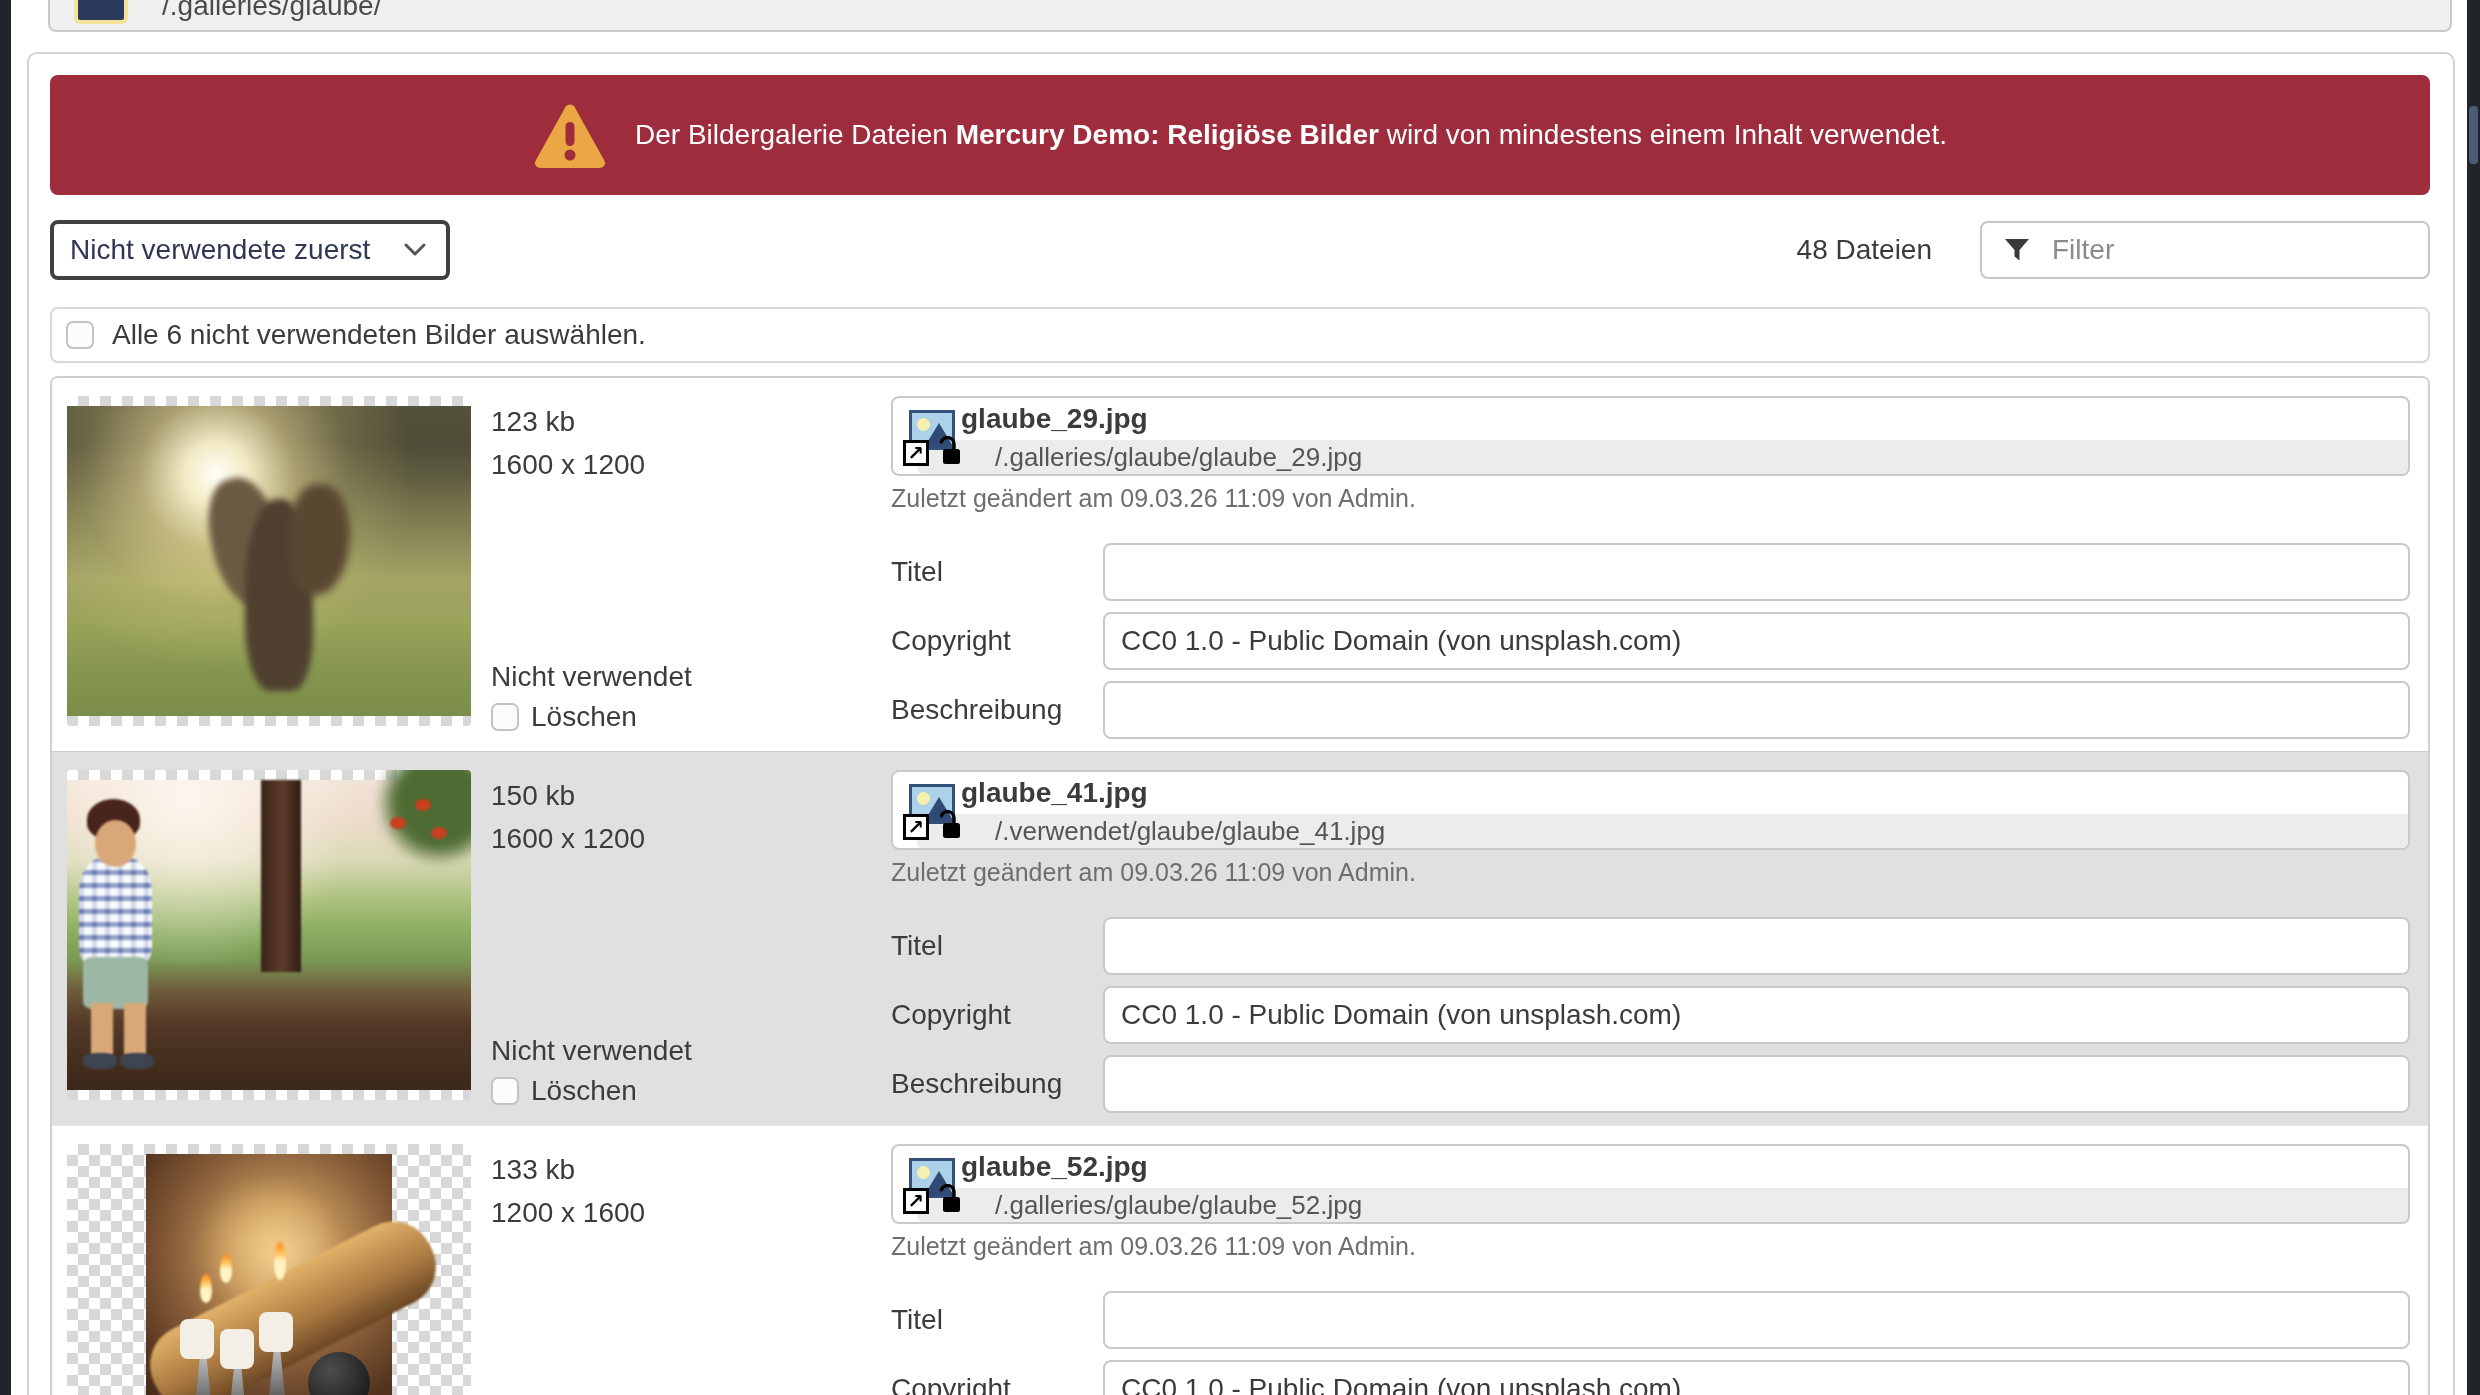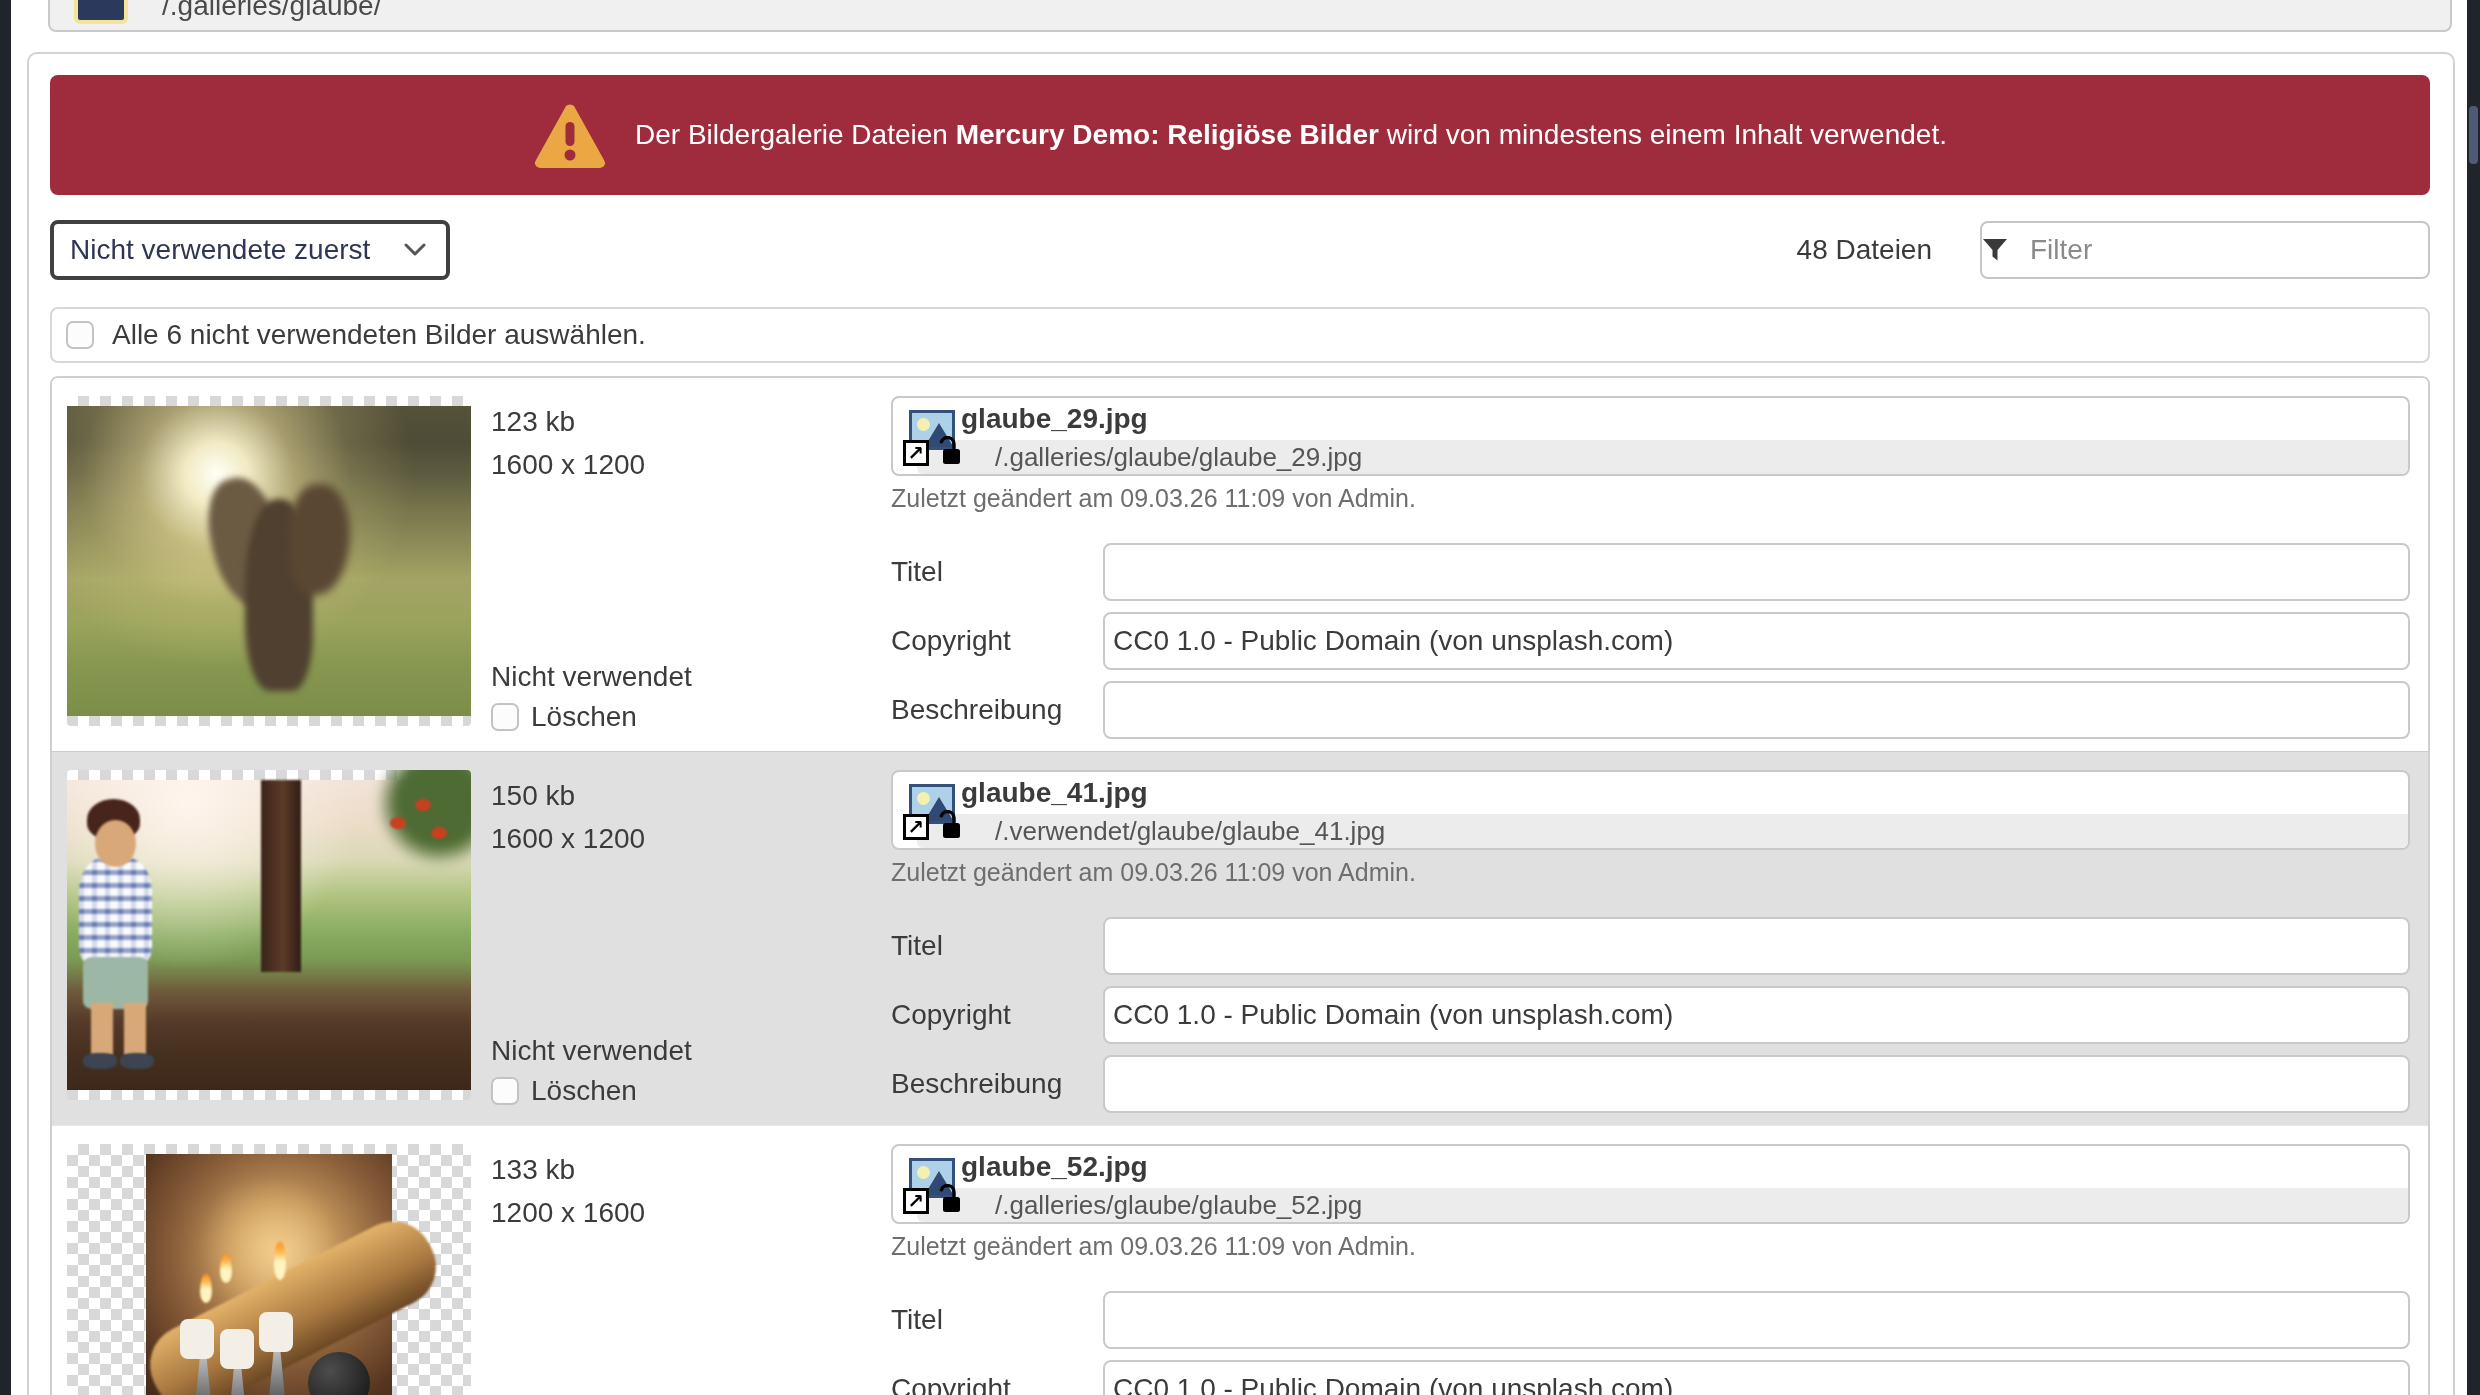--- a/index.html
+++ b/index.html
@@ -43,21 +43,21 @@
   .toolbar { margin-top:25px; height:60px; display:flex; align-items:center; }
   .sort-select {
     width:400px; height:60px; background:#fff; border:4px solid #404040; border-radius:8px;
     display:flex; align-items:center; justify-content:space-between; padding:0 20px 0 16px;
     color:#2f3554; cursor:pointer;
   }
   .toolbar-spacer { flex:1; }
   .file-count { margin-right:48px; color:#3a3a3a; }
   .filter-box {
     width:450px; height:58px; border:2px solid #c6c6c6; border-radius:8px;
-    display:flex; align-items:center; gap:22px; background:#fff;
+    display:flex; align-items:center; gap:22px; padding-left:22px; background:#fff;
   }
   .filter-label { color:#8a8a8a; }
 
   
   .select-all {
     margin-top:27px; height:56px; border:2px solid #d8d8d8; border-radius:8px;
     display:flex; align-items:center; gap:18px; padding-left:14px; background:#fff;
   }
   .cb { width:28px; height:28px; border:2px solid #c3c3c3; border-radius:7px; background:#fcfcfc; flex:none; cursor:pointer; }
 
@@ -142,21 +142,21 @@
   .fi-arrow { position:absolute; left:0; top:30px; width:26px; height:26px; background:#fff; border:3px solid #000;
     display:flex; align-items:center; justify-content:center; font-size:20px; font-weight:700; color:#000;
     font-family:"DejaVu Sans", sans-serif; line-height:1; }
   .fi-lock { position:absolute; left:32px; top:26px; width:26px; height:30px; }
   .modified { margin-top:8px; font-size:25px; color:#6e6e6e; }
   .form { margin-top:30px; display:flex; flex-direction:column; gap:11px; }
   .form-row { display:flex; align-items:center; }
   .form-row .flabel { width:212px; flex:none; }
   .form-row input {
     flex:1; height:58px; border:2px solid #c9c9c9; border-radius:8px; background:#fff;
-    font-family:inherit; font-size:28px; color:#3b3b3b; padding:0 8px; outline:none; min-width:0;
+    font-family:inherit; font-size:28px; color:#3b3b3b; padding:0 16px; outline:none; min-width:0;
   }
 </style>
 </head>
 <body>
 
 <div class="edge edge-left"></div>
 <div class="edge edge-right">
   <div class="scroll-thumb"></div>
 </div>
 

